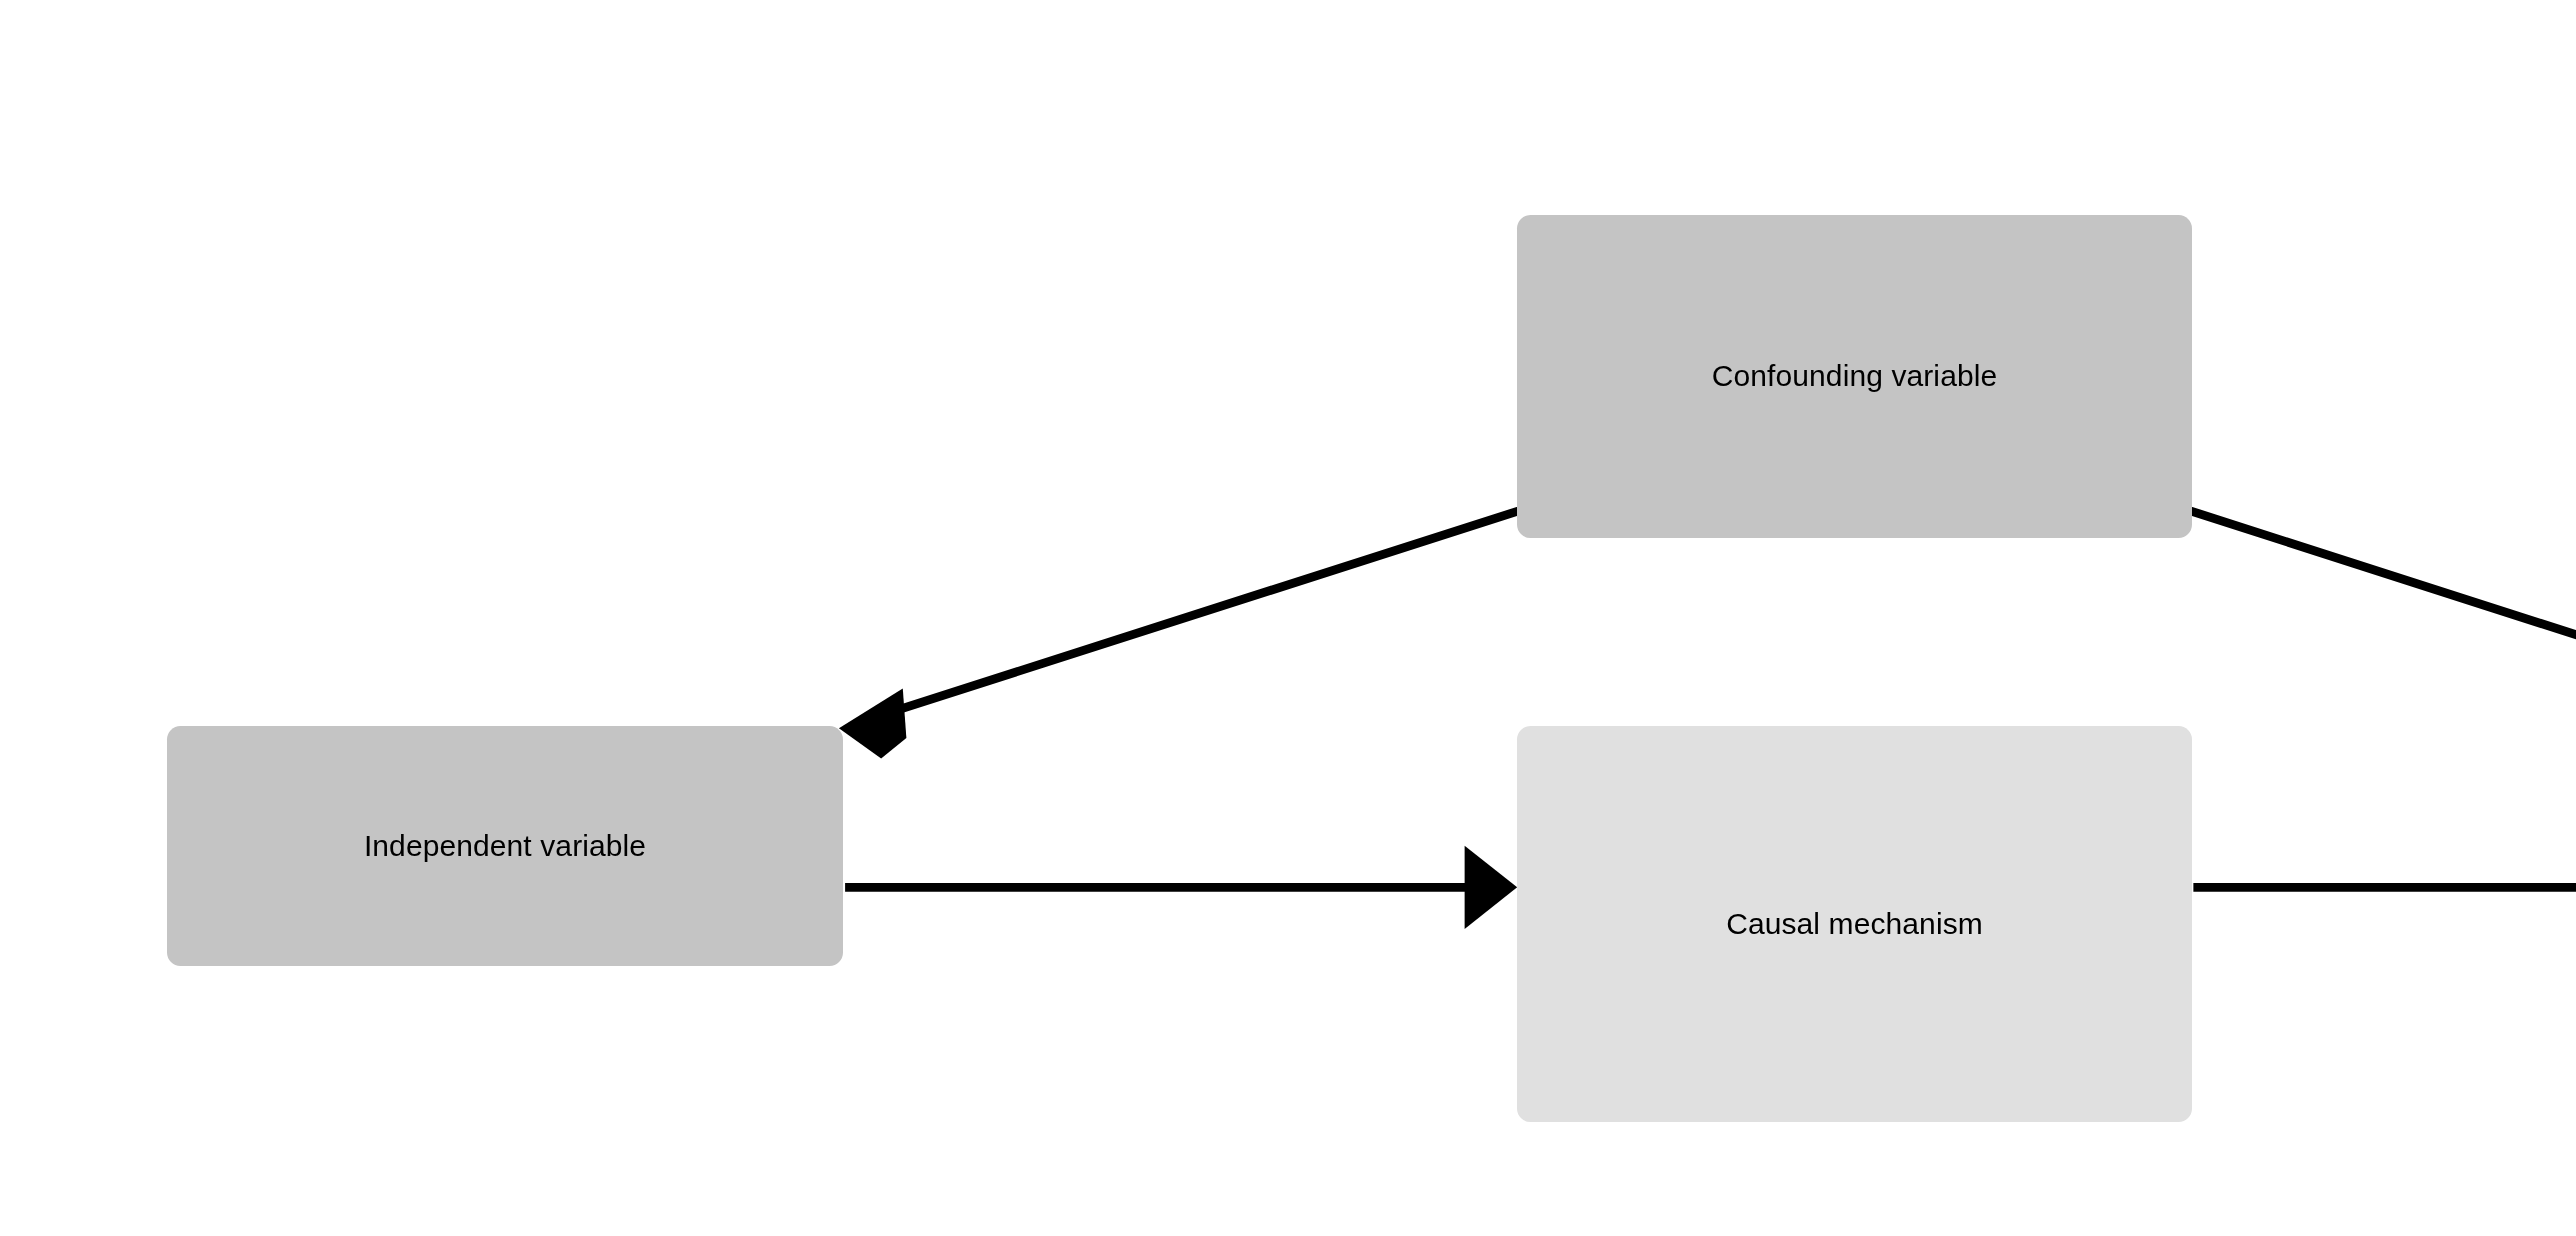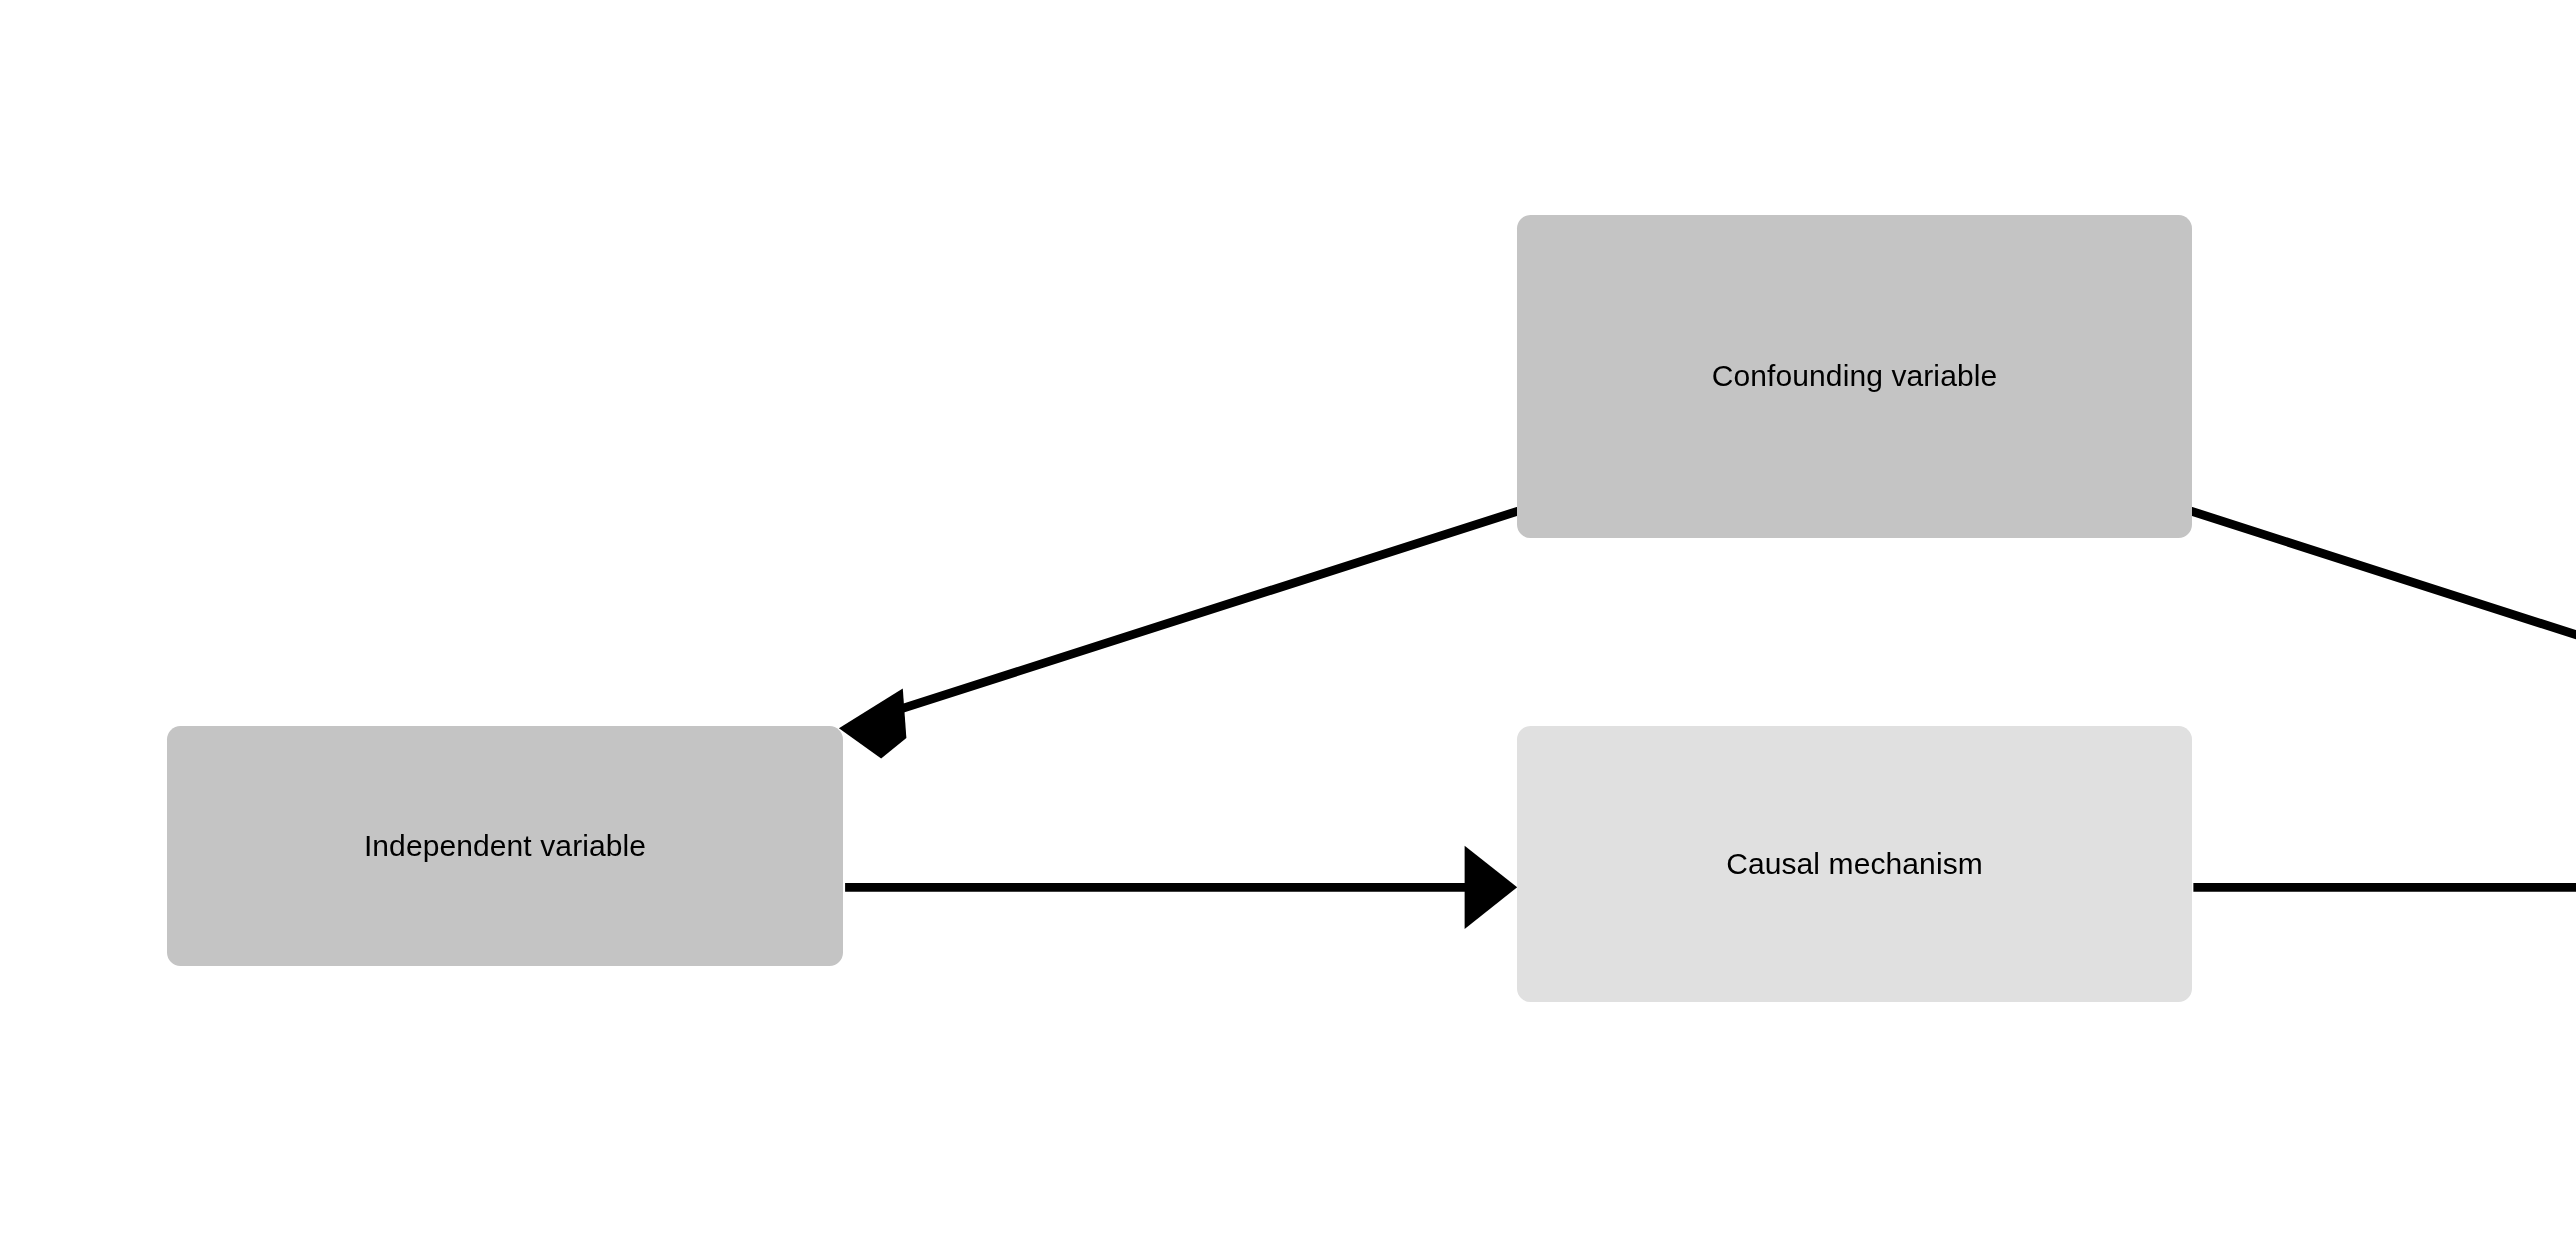--- a/index.html
+++ b/index.html
@@ -89,18 +89,18 @@
   </svg>
 
   <div class="node" id="node-confounding" style="left: 1517px; top: 187px; width: 675px; height: 323px; background: rgb(196, 196, 196); margin-top: 28px;">
     <span class="node-label" style="color: rgb(0, 0, 0);">Confounding variable</span>
   </div>
 
   <div class="node" id="node-independent" style="left: 167px; top: 726px; width: 676px; height: 240px; background: rgb(196, 196, 196);">
     <span class="node-label" style="color: rgb(0, 0, 0);">Independent variable</span>
   </div>
 
-  <div class="node" id="node-mechanism" style="left: 1517px; top: 726px; width: 675px; height: 276px; background: rgb(224, 224, 224);">
+  <div class="node" id="node-mechanism" style="left: 1517px; top: 726px; width: 675px; height: 396px; background: rgb(224, 224, 224);">
     <span class="node-label" style="color: rgb(0, 0, 0);">Causal mechanism</span>
   </div>
 
 </div>
 
 
 </body></html>

